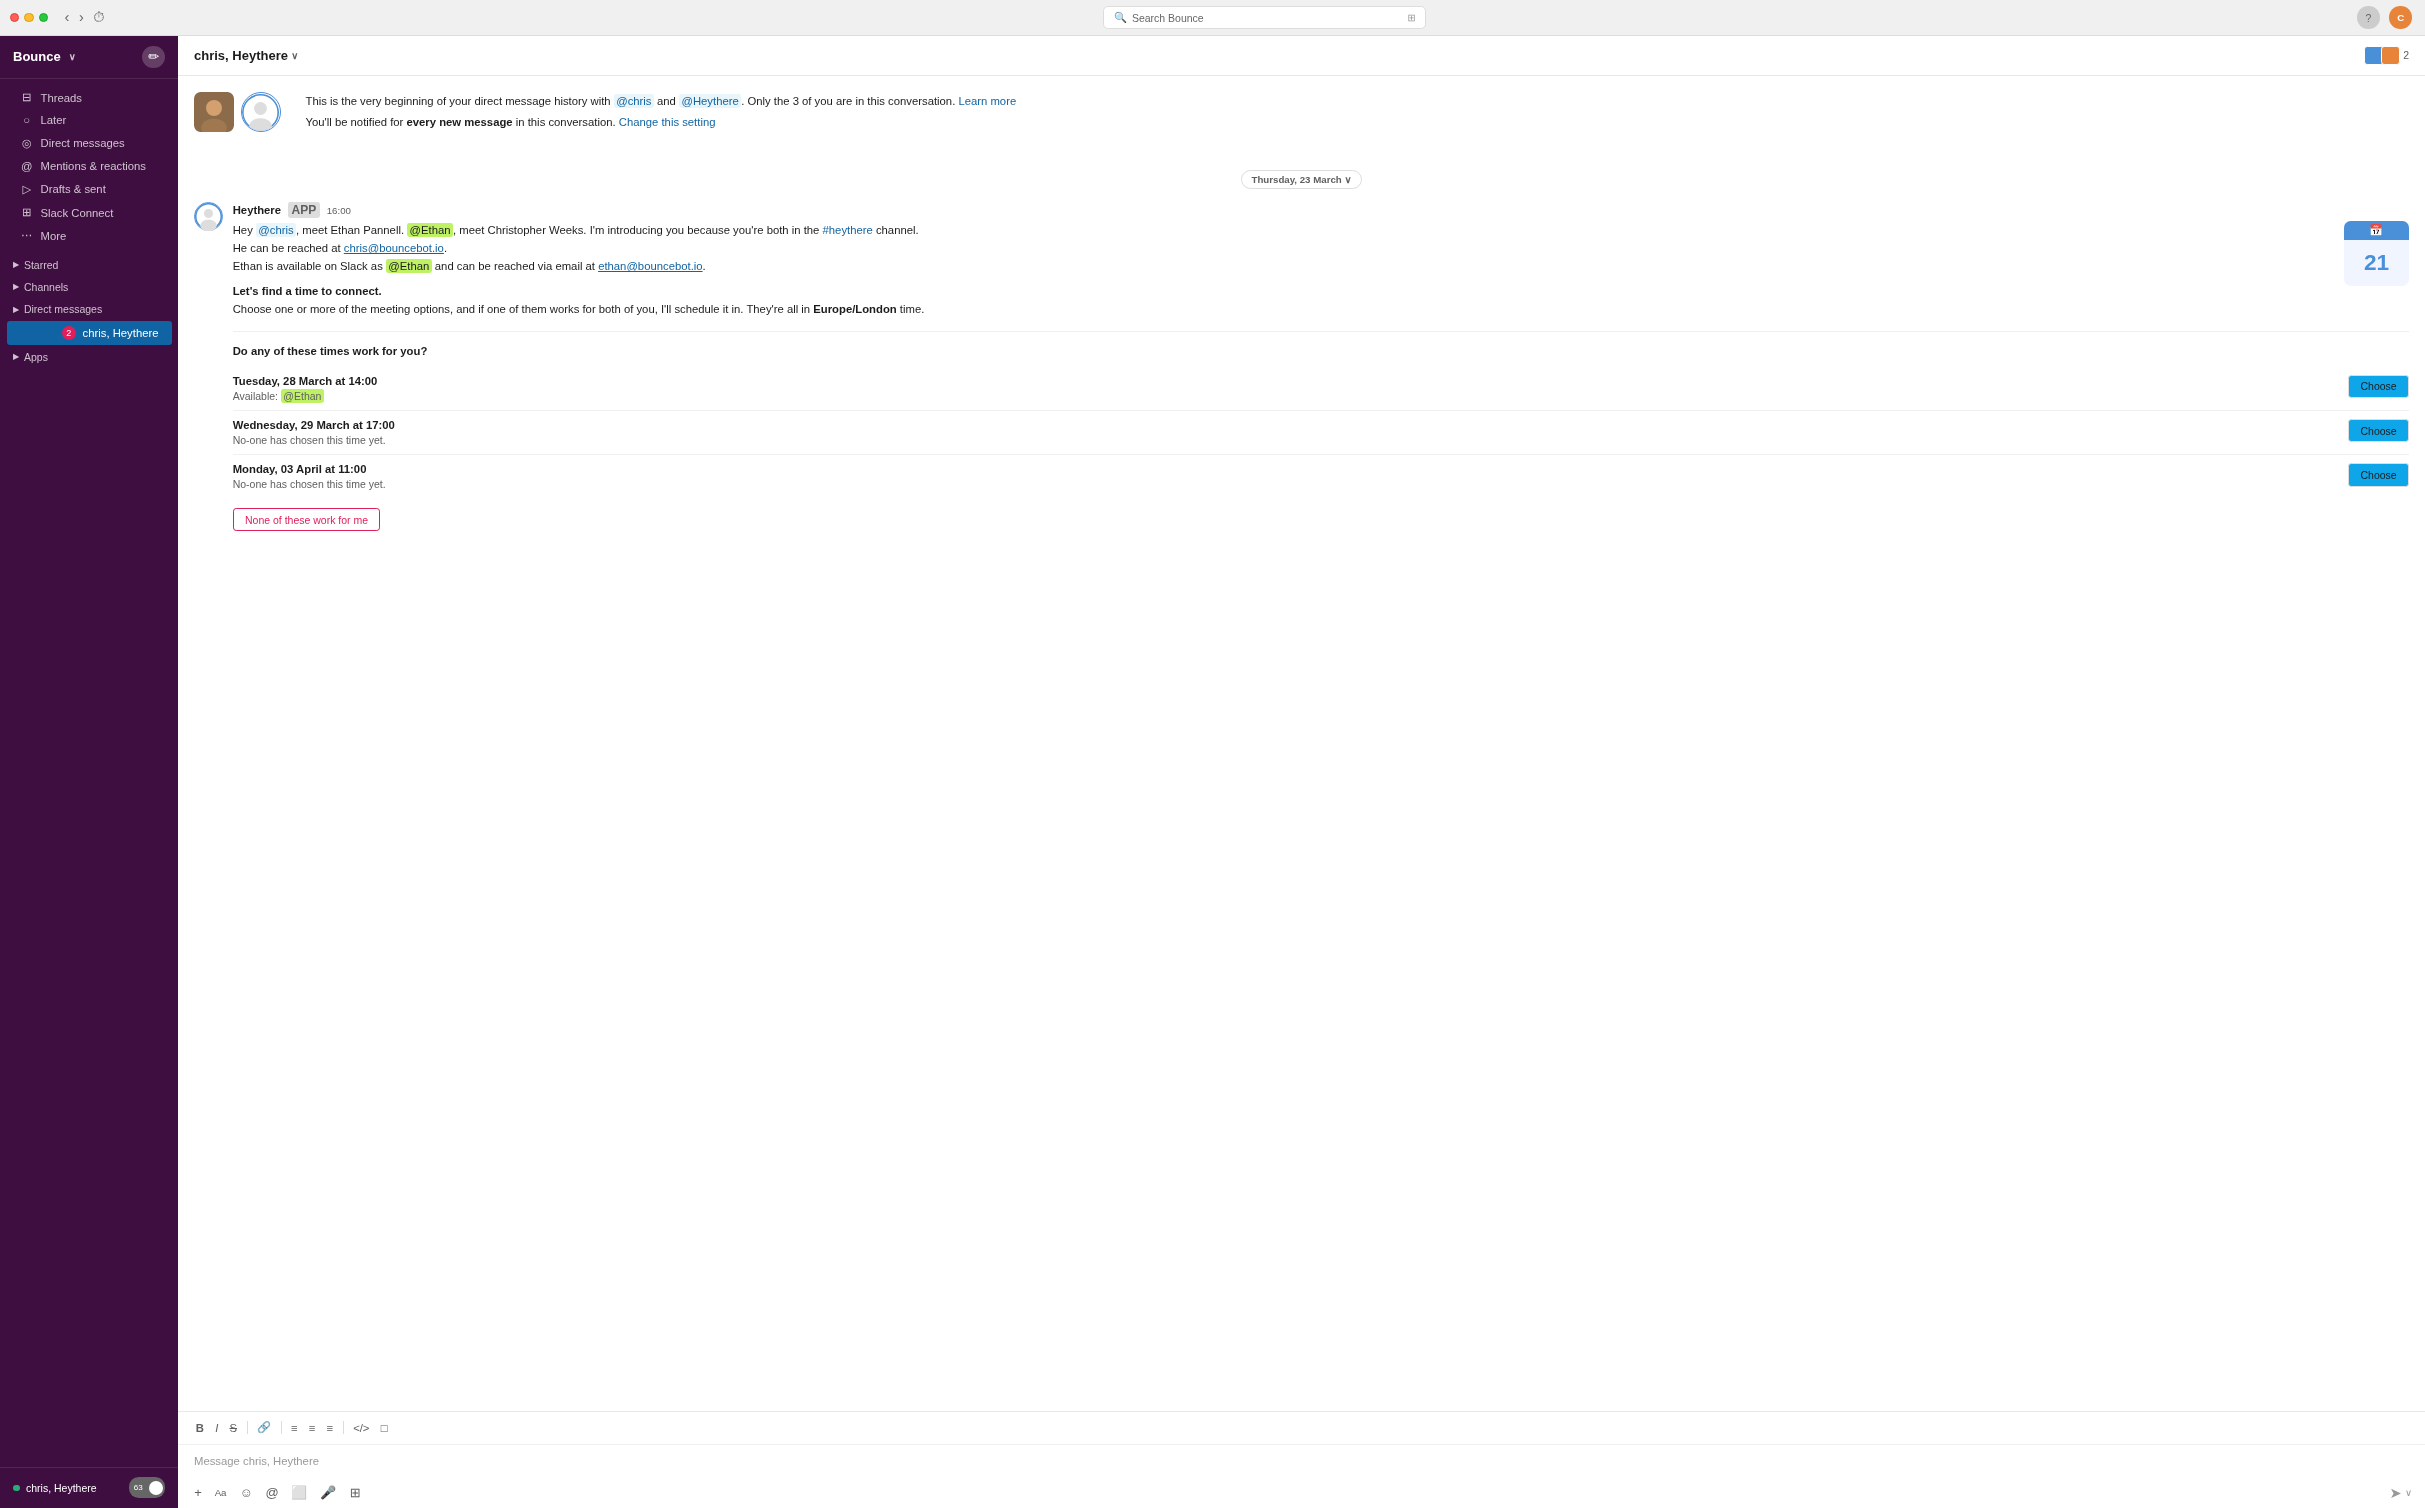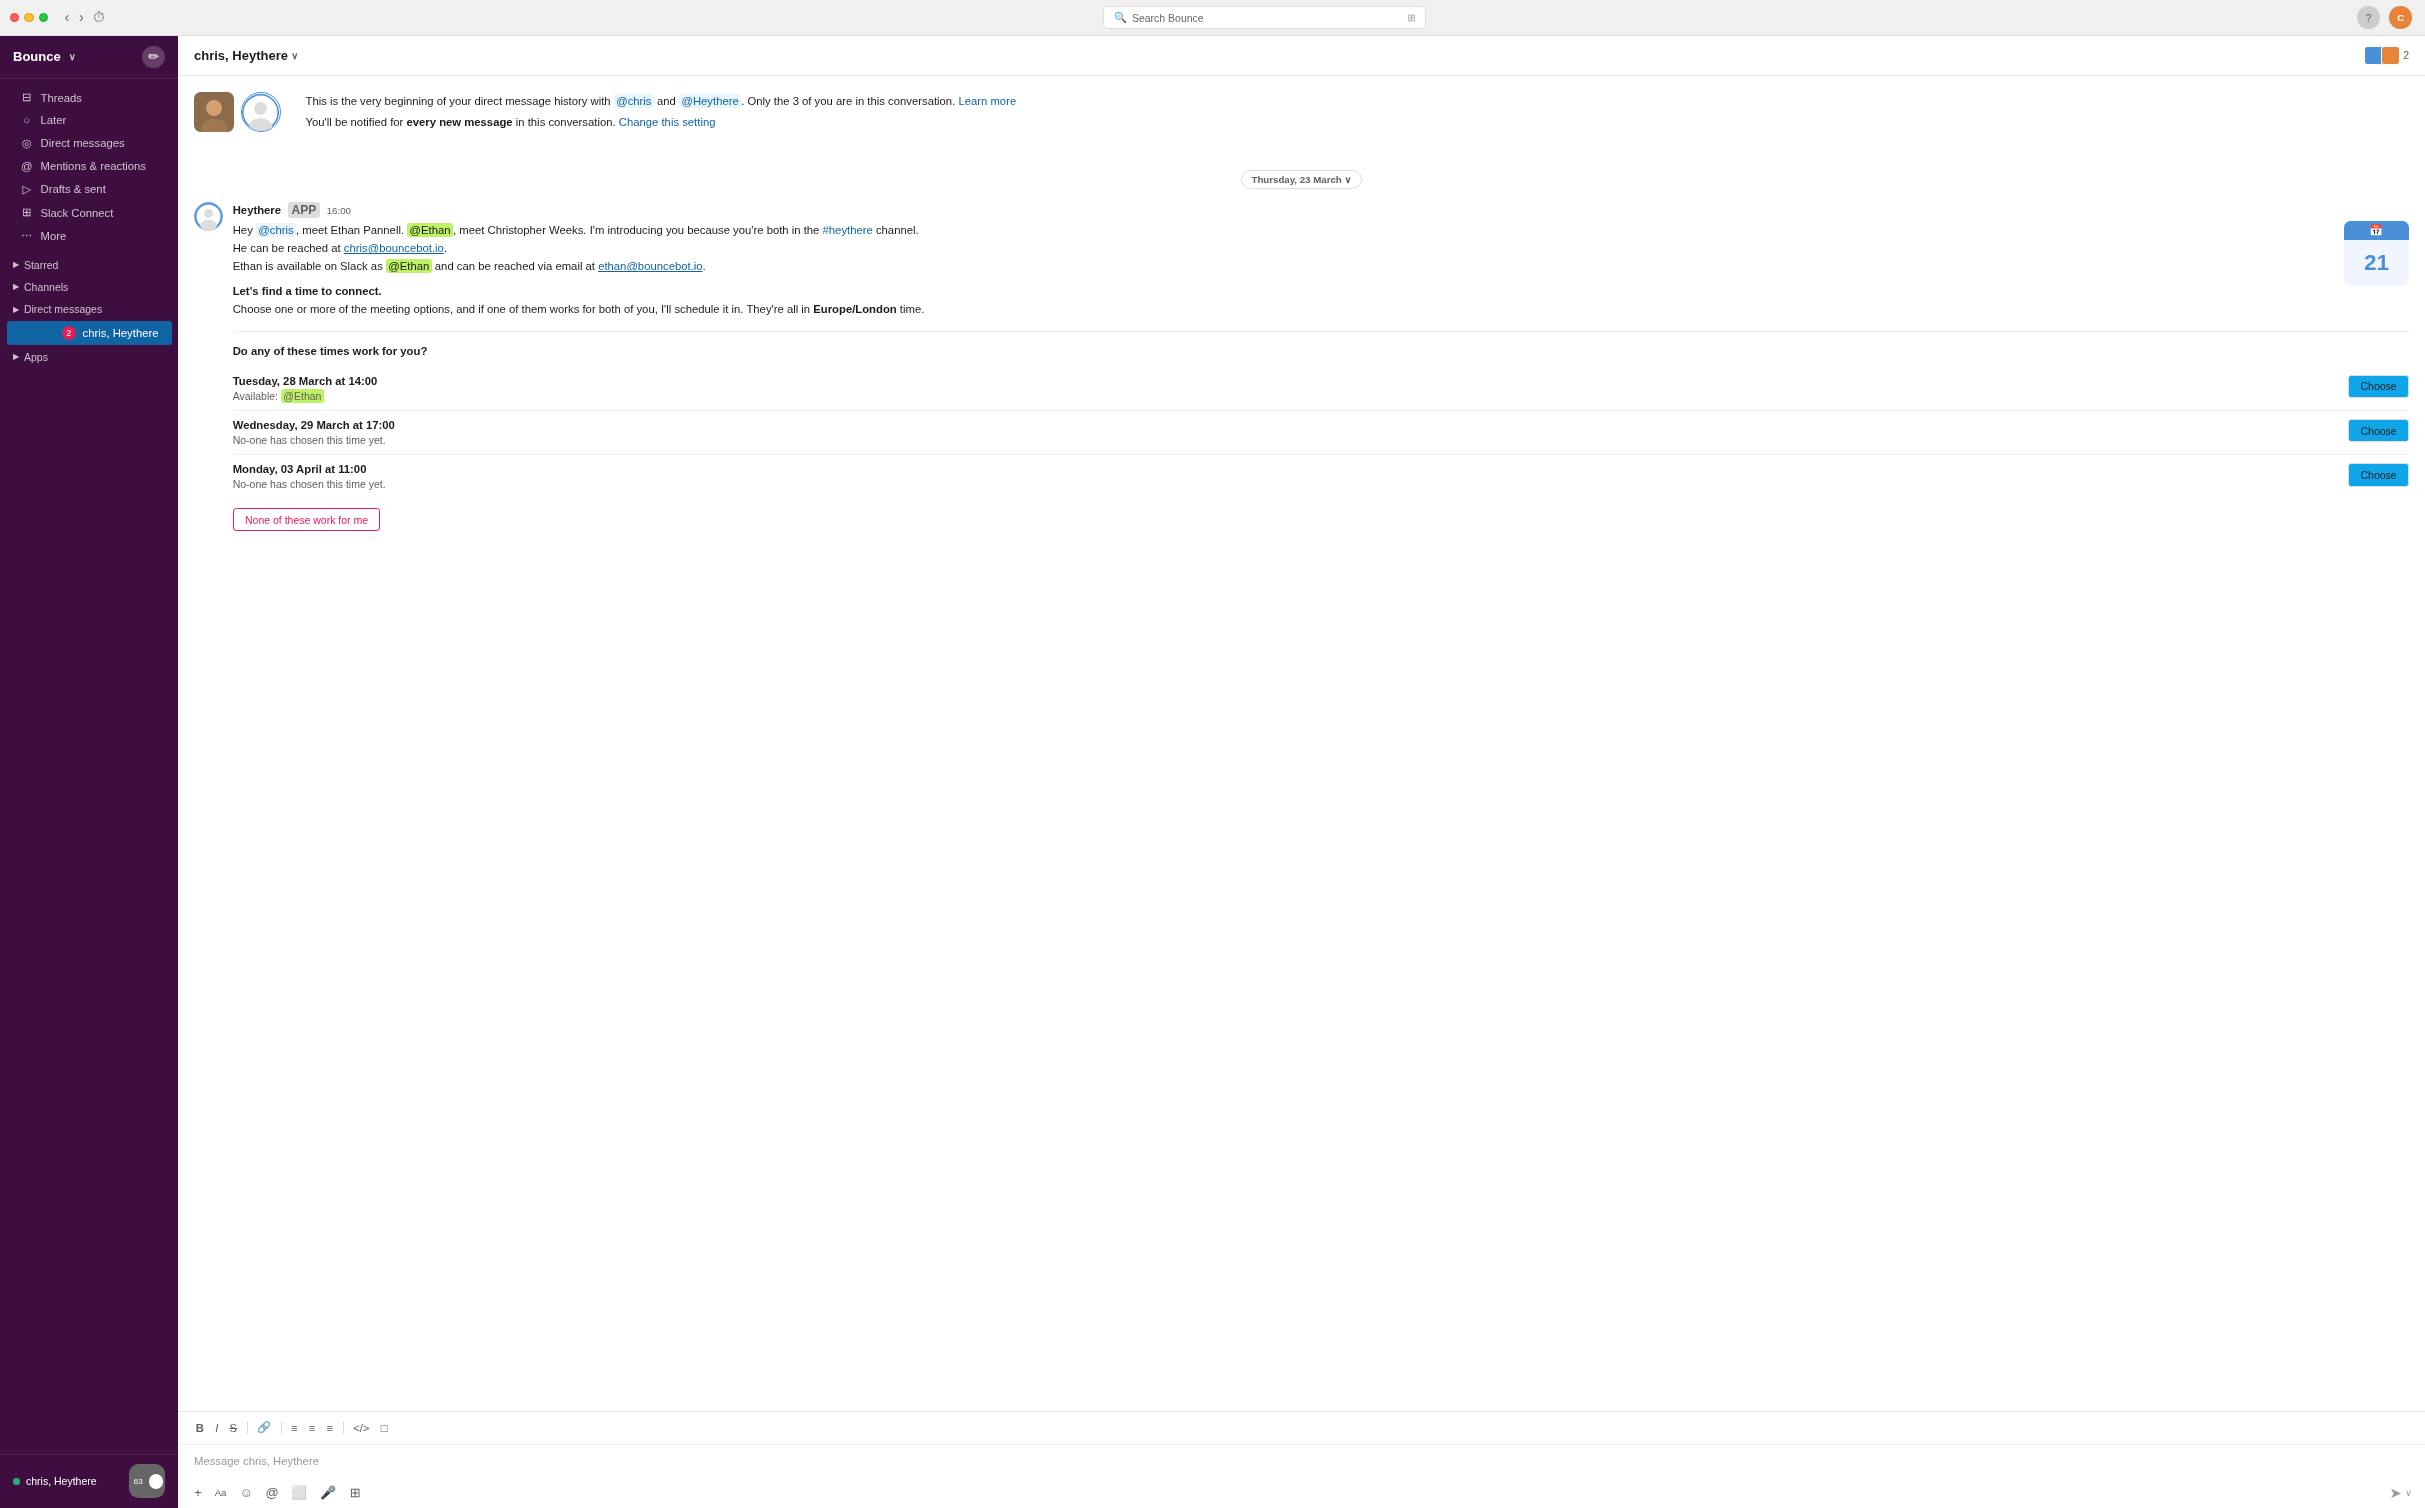--- a/index.html
+++ b/index.html
@@ -207,21 +207,21 @@
       align-items: center;
       gap: 6.5px;
       color: white;
       font-size: 10.5px;
     }
     .toggle-switch {
       margin-left: auto;
       background: #666;
       border-radius: 9.7px;
       width: 36px;
-      height: 34px;
+      height: 21px;
       display: flex;
       align-items: center;
       padding: 1.6px;
     }
     .toggle-knob {
       width: 14.5px;
       height: 14.5px;
       background: white;
       border-radius: 50%;
       margin-left: auto;

